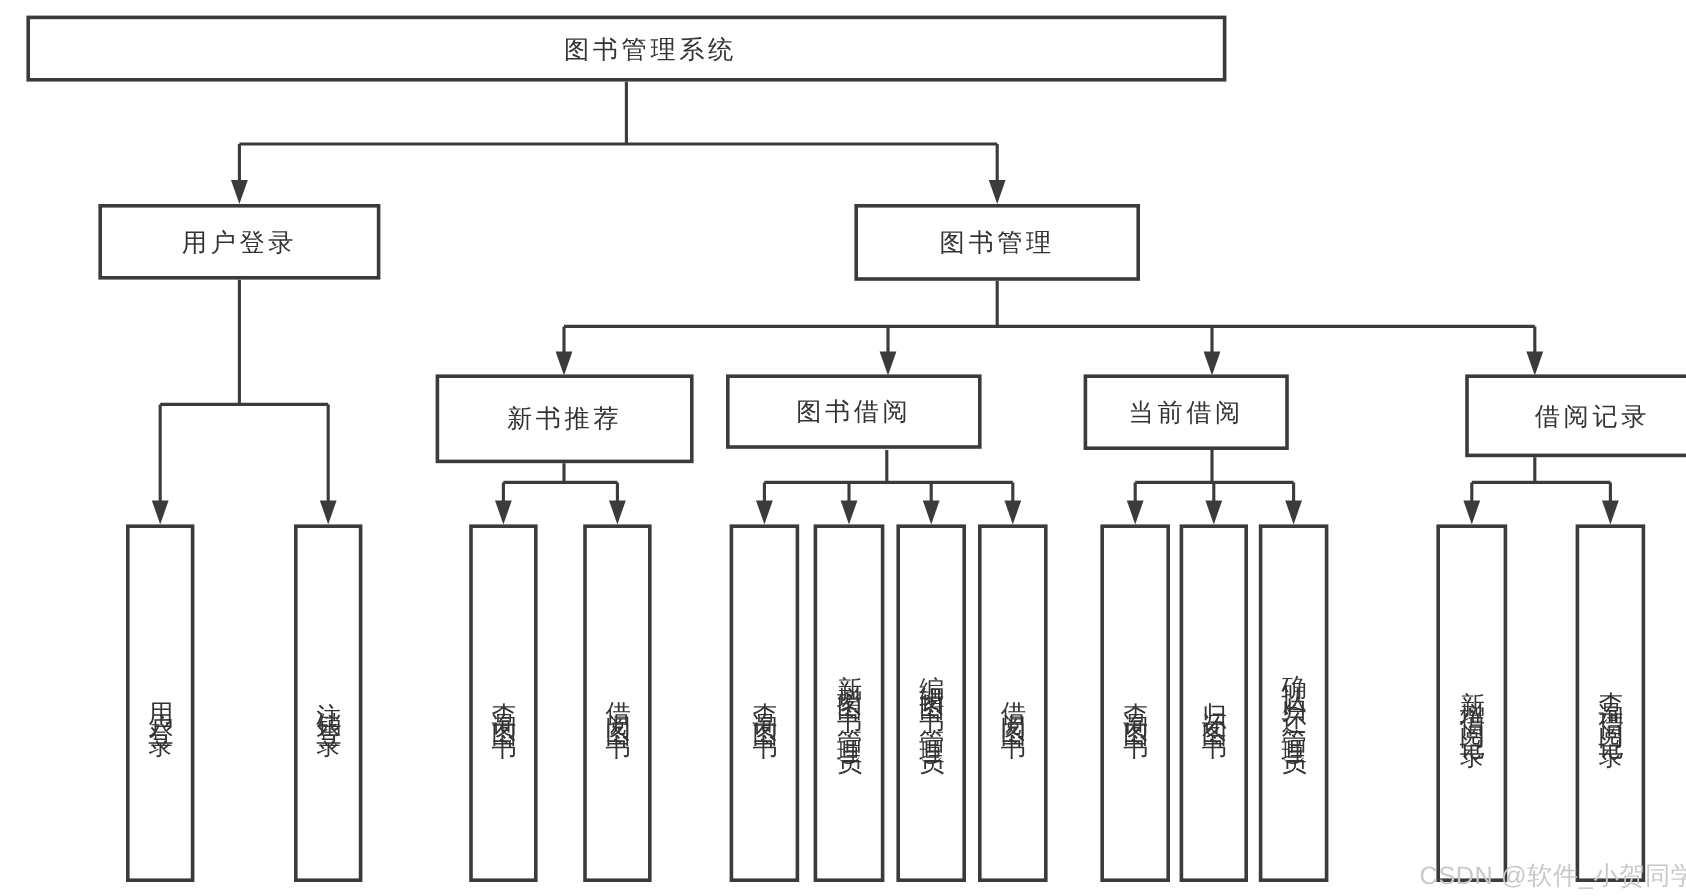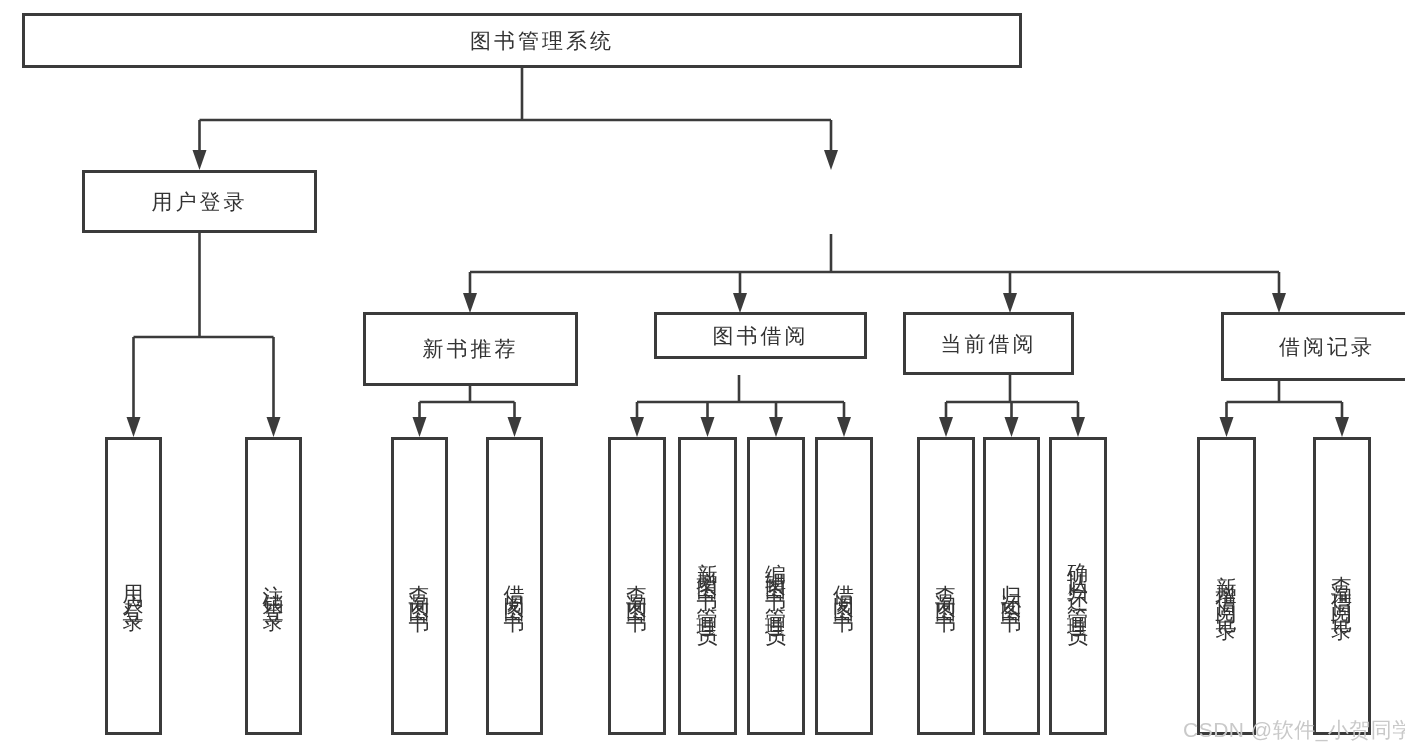--- a/index.html
+++ b/index.html
@@ -109,25 +109,28 @@
     </g>
   </svg>
 
   <div class="node" style="left:22px; top:13px; width:1000px; height:55px;padding-left:40px;">
     <span class="hlabel">图书管理系统</span>
   </div>
 
   <div class="node" style="left:82px; top:170px; width:235px; height:63px;">
     <span class="hlabel">用户登录</span>
   </div>
+  <div class="node" style="left:712px; top:170px; width:238px; height:64px;">
+    <span class="hlabel">图书管理</span>
+  </div>
 
   <div class="node" style="left:363px; top:312px; width:215px; height:74px;">
     <span class="hlabel">新书推荐</span>
   </div>
-  <div class="node" style="left:654px; top:312px; width:213px; height:47px;">
+  <div class="node" style="left:605px; top:312px; width:213px; height:62px;">
     <span class="hlabel">图书借阅</span>
   </div>
   <div class="node" style="left:903px; top:312px; width:171px; height:63px;">
     <span class="hlabel">当前借阅</span>
   </div>
   <div class="node" style="left:1173px; top:312px; width:212px; height:69px;margin-left:48px;">
     <span class="hlabel">借阅记录</span>
   </div>
 
   <div class="node leaf" style="left:105px; width:57px;">

